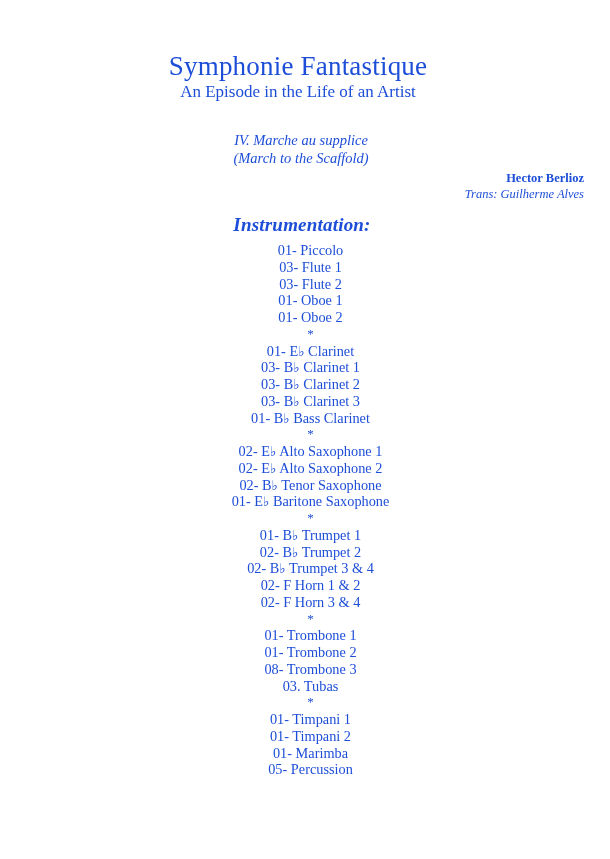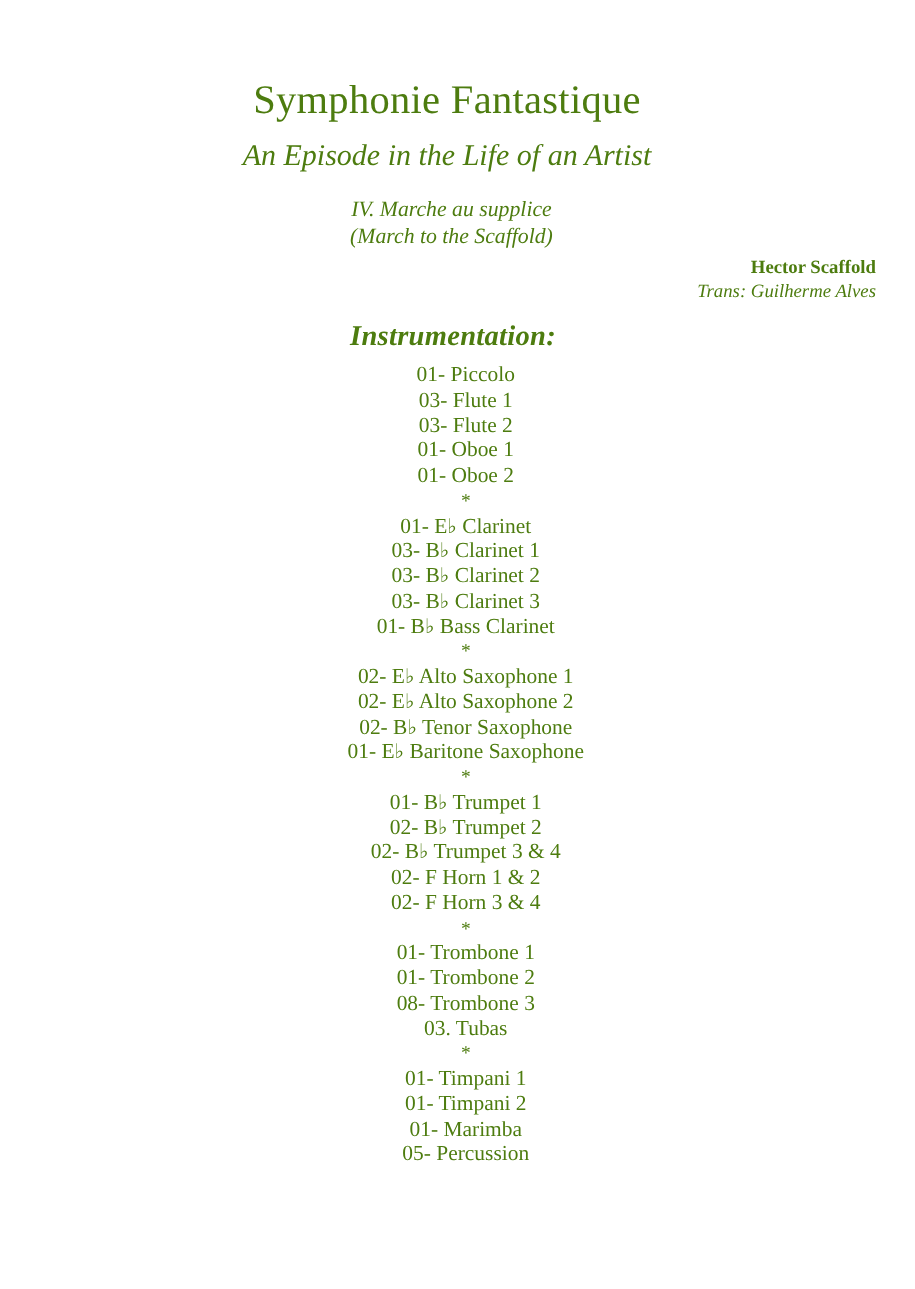--- a/index.html
+++ b/index.html
@@ -7,42 +7,41 @@
     padding: 0;
     background: #ffffff;
   }
   .page {
     position: relative;
     width: 610px;
     height: 859px;
     background: #ffffff;
     overflow: hidden;
     font-family: "Liberation Serif", "DejaVu Serif", serif;
-    color: #4d7c0f;
+    color: #1d4ed8;
     -webkit-font-smoothing: antialiased;
   }
 
   
   .title-block {
     position: absolute;
     top: 50px;
     left: 0;
     width: 596px;
     text-align: center;
   }
   .doc-title {
     font-size: 27px;
     font-weight: normal;
     line-height: 32px;
     letter-spacing: 0.2px;
   }
   .doc-subtitle {
-    margin-top: 12px;
-    font-size: 20px;
-    font-style: italic;
+    margin-top: 0;
+    font-size: 17px;
     line-height: 20px;
   }
 
   
   .movement-block {
     position: absolute;
     top: 131px;
     left: 0;
     width: 602px;
     text-align: center;
@@ -110,21 +109,21 @@
     <div class="doc-title">Symphonie Fantastique</div>
     <div class="doc-subtitle">An Episode in the Life of an Artist</div>
   </div>
 
   <div class="movement-block">
     <div class="movement-title">IV. Marche au supplice</div>
     <div class="movement-translation">(March to the Scaffold)</div>
   </div>
 
   <div class="credits">
-    <div class="credit-composer">Hector Scaffold</div>
+    <div class="credit-composer">Hector Berlioz</div>
     <div class="credit-transcriber">Trans: Guilherme Alves</div>
   </div>
 
   <div class="instr-block">
     <div class="instr-heading">Instrumentation:</div>
     <div class="instr-list" id="instr-list">
         <div class="instr-line">01- Piccolo</div>
         <div class="instr-line">03- Flute 1</div>
         <div class="instr-line">03- Flute 2</div>
         <div class="instr-line">01- Oboe 1</div>

